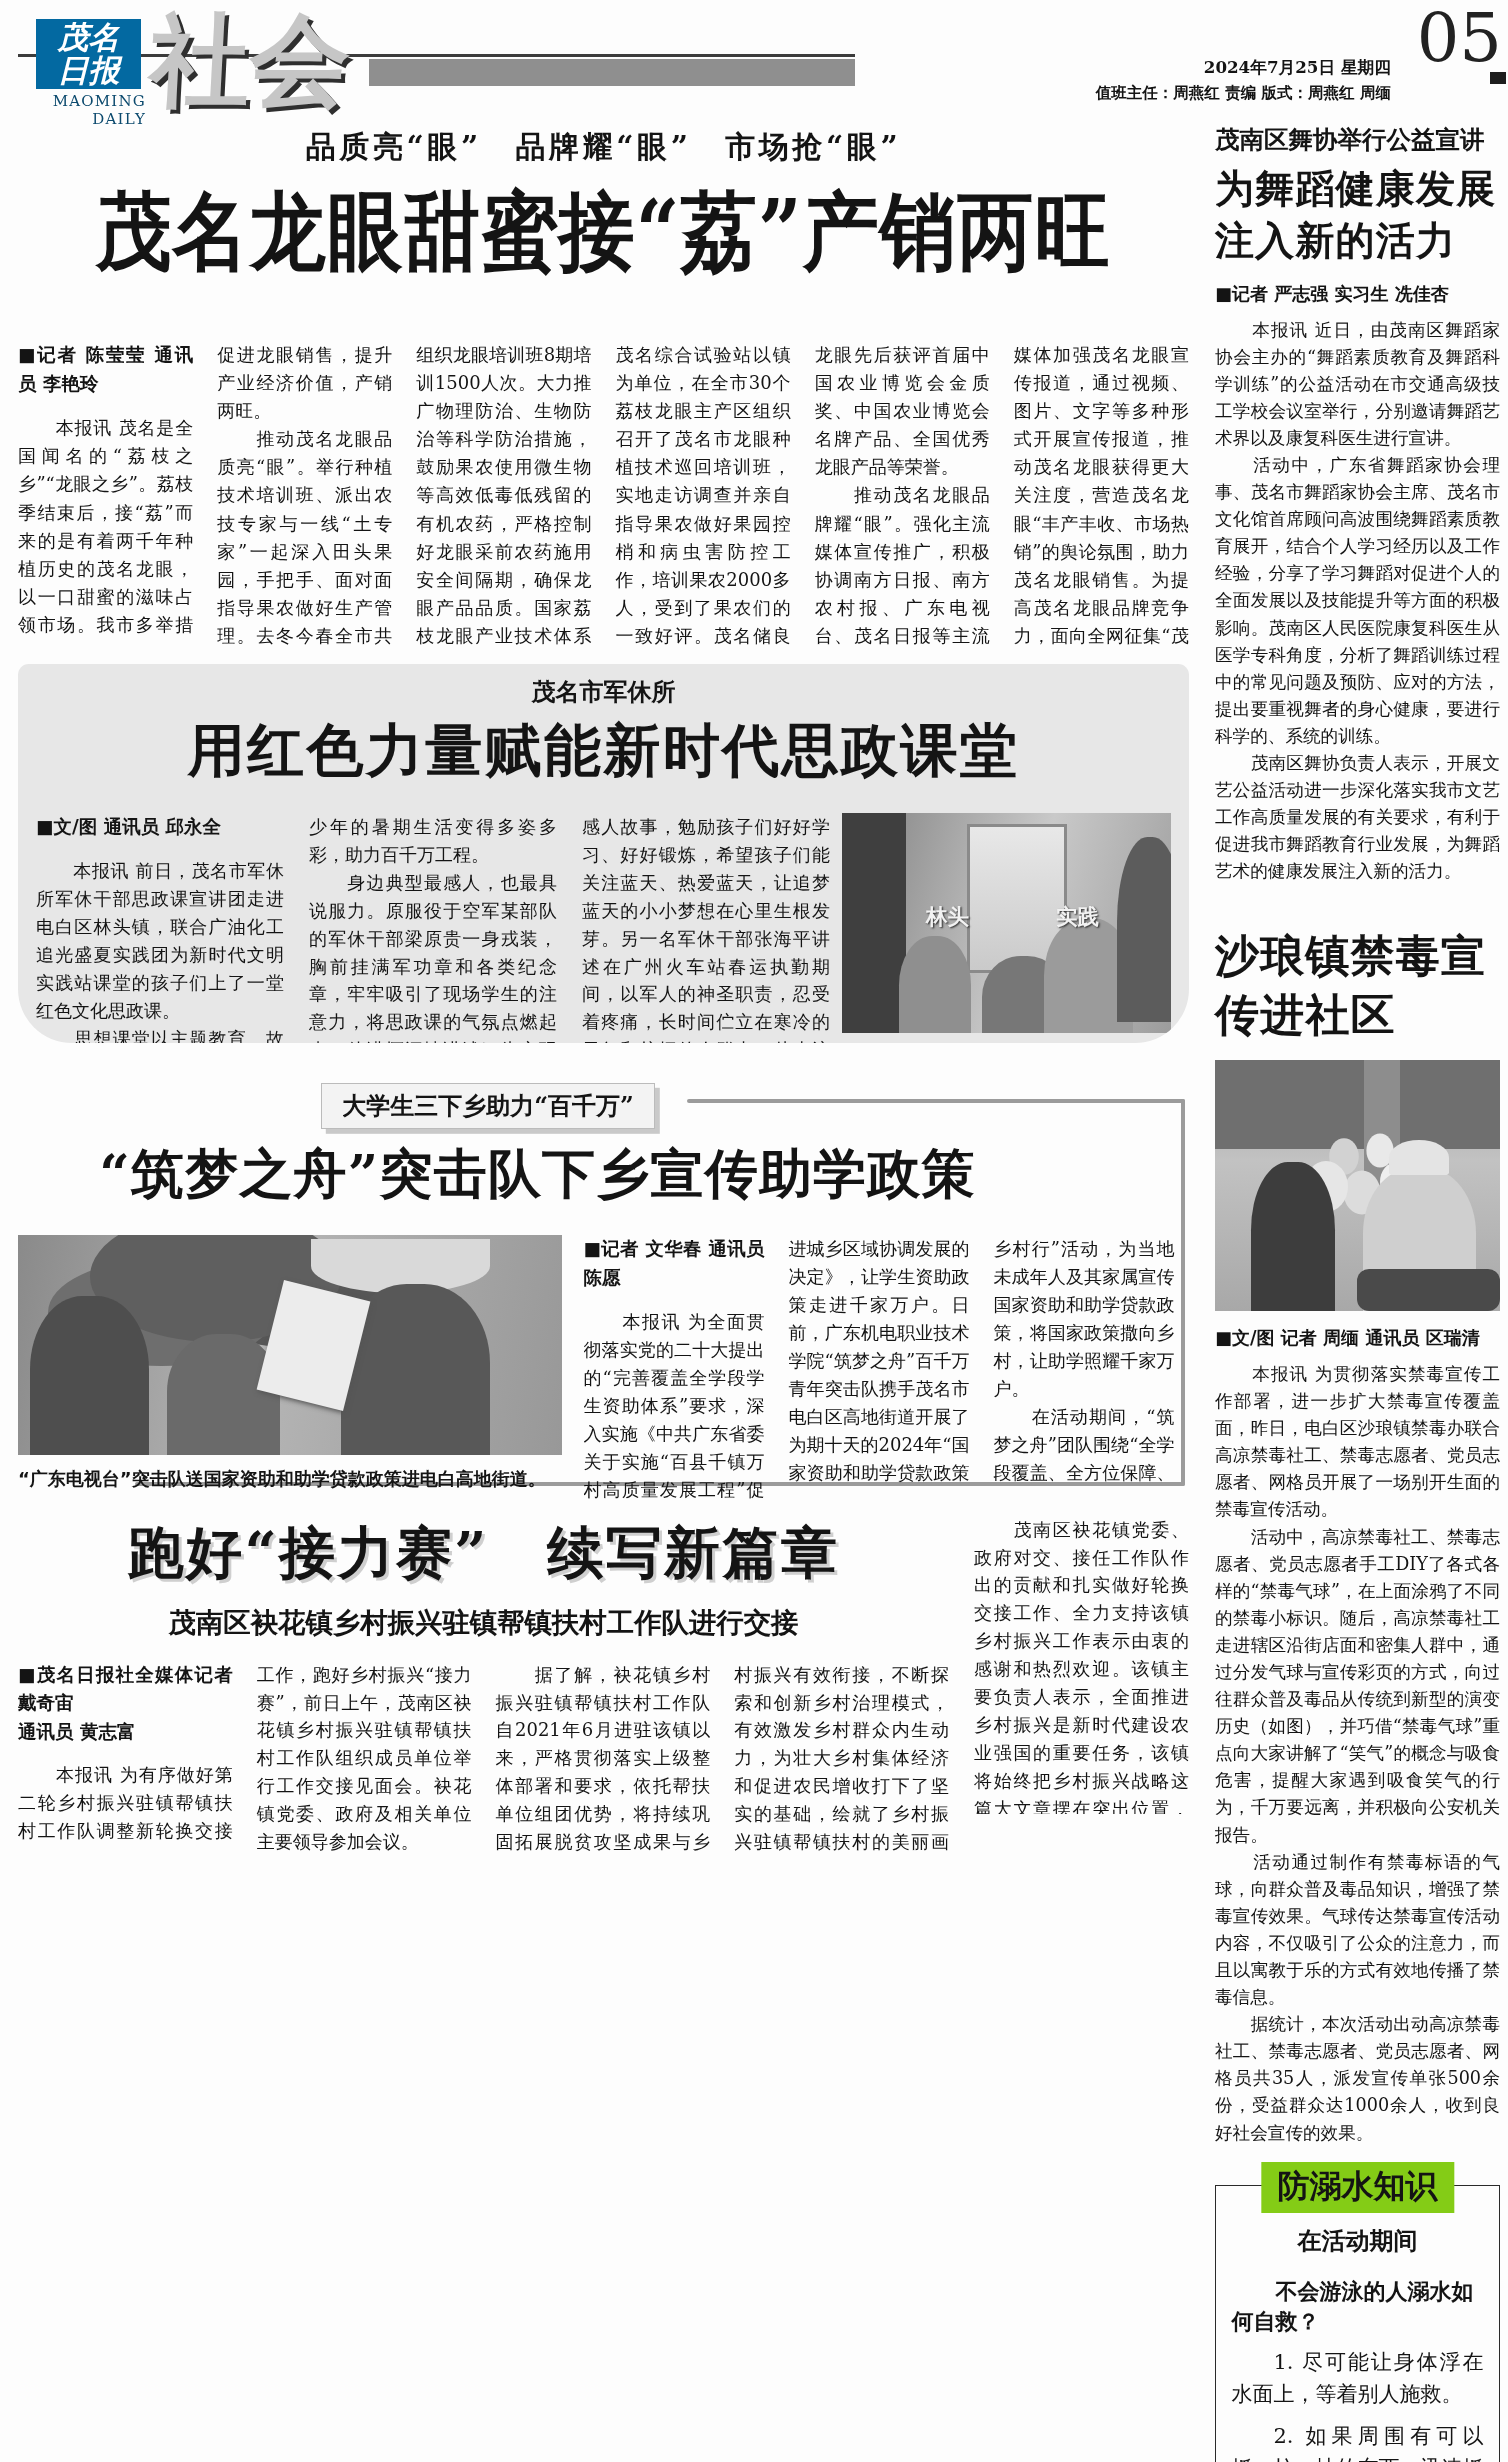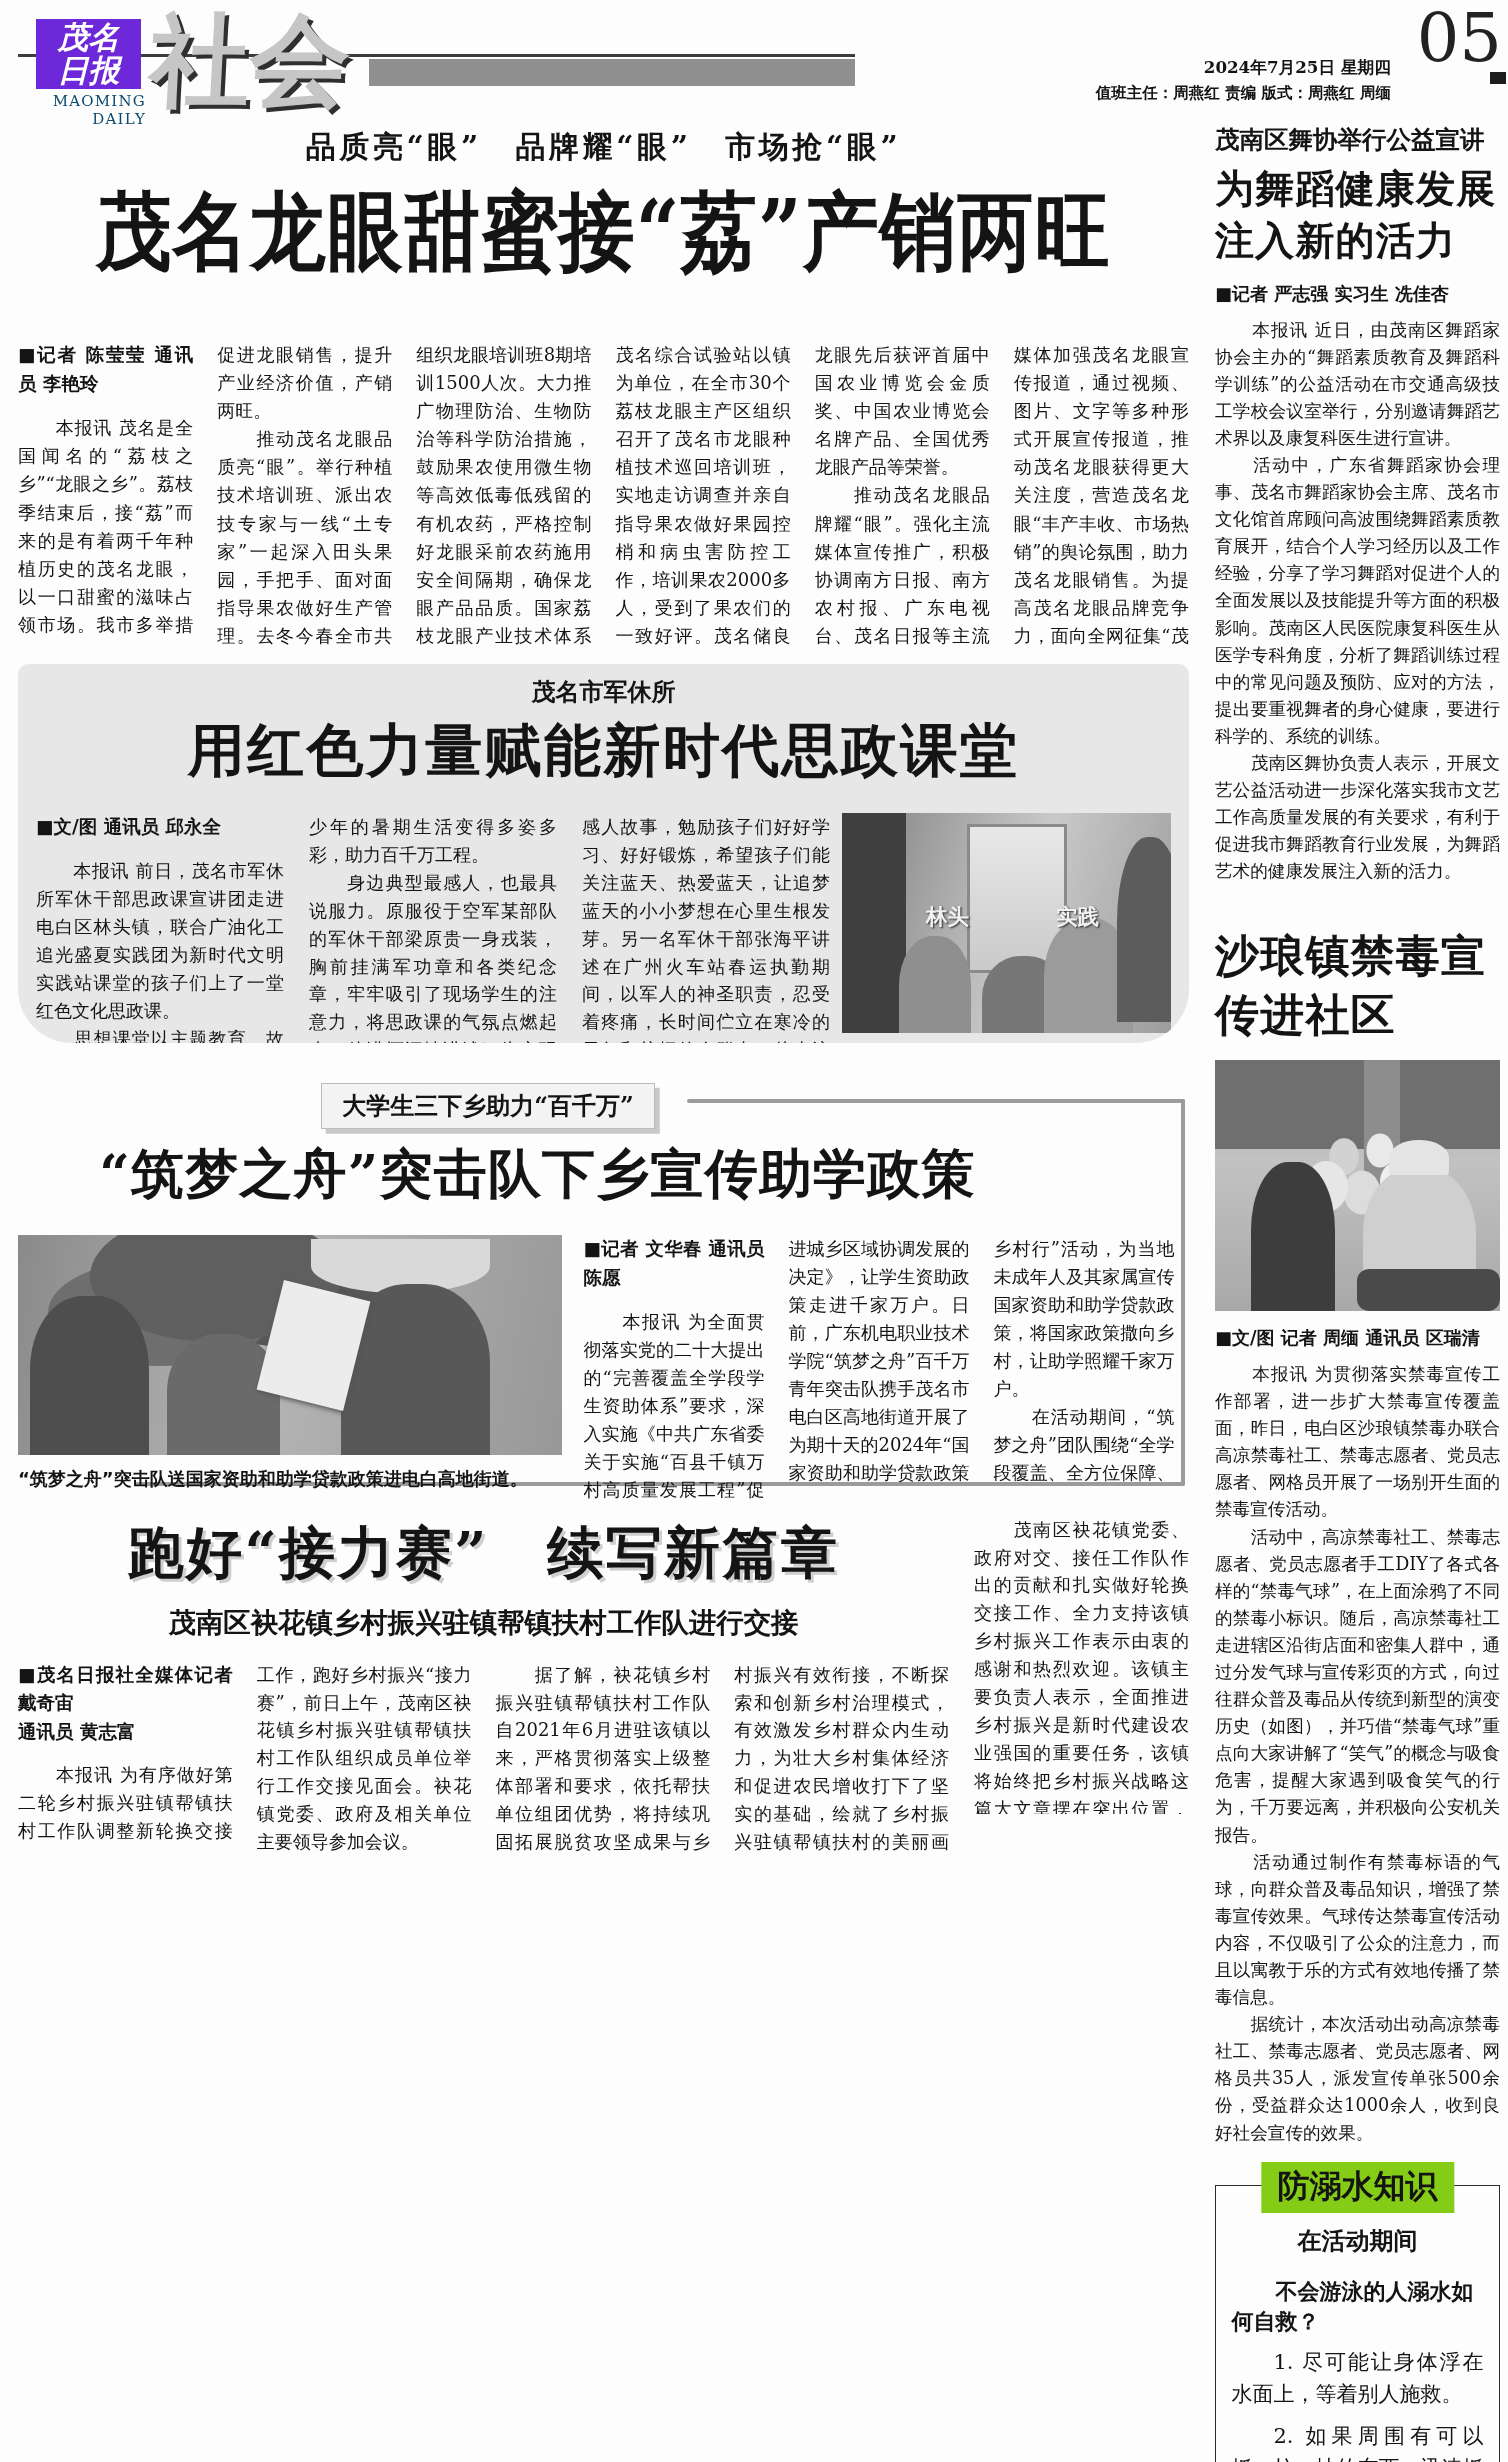--- a/index.html
+++ b/index.html
@@ -9,21 +9,21 @@
     position:relative; overflow:hidden;
   }
   .prl { white-space:pre-line; }
   .just { text-align:justify; }
 
   
   .header { position:relative; height:116px; }
   .hd-rule { position:absolute; top:54px; left:18px; width:837px; height:3px; background:#3c3c3c; }
   .hd-graybar { position:absolute; top:59px; left:369px; width:486px; height:27.4px; background:#8f8f8f; }
   .hd-sq { position:absolute; top:72px; right:2.4px; width:15.5px; height:12px; background:#1d1d1d; }
-  .logo-box { position:absolute; top:19px; left:36px; width:105px; height:70px; background:#6d28d9;
+  .logo-box { position:absolute; top:19px; left:36px; width:105px; height:70px; background:#0369a1;
     color:#fff; display:flex; flex-wrap:wrap; align-items:center; justify-content:center;
     font-size:31px; font-weight:bold; font-style:italic; line-height:1.05; text-align:center;
     padding:1.2px 8.4px; }
   .logo-sub { position:absolute; top:92px; left:31px; width:115px; text-align:right;
     font-size:15px; letter-spacing:1.2px; color:#0c4a6e; }
   .section-title { position:absolute; top:9.5px; left:150px; font-size:100px; line-height:1;
     font-weight:900; color:#c6c6c6; text-shadow:4.2px 4.2px 0 #2f2f2f; transform:skewX(-3deg); }
   .hd-right { position:absolute; top:55px; right:117px; text-align:right; line-height:1.55; }
   .hd-date { font-size:16.7px; font-weight:bold; }
   .hd-staff { font-size:15.5px; font-weight:bold; }
@@ -206,21 +206,21 @@
         <div class="zm-row">
           <div class="zm-photoblock">
             <div class="zm-photo">
               <div class="zm-foliage"></div>
               <div class="zm-umbrella"></div>
               <div class="zm-fig f1"></div>
               <div class="zm-fig f2"></div>
               <div class="zm-fig f3"></div>
               <div class="zm-flyer"></div>
             </div>
-            <div class="zm-caption">“筑梦之舟”突击队送国家资助和助学贷款政策进电白高地街道。</div>
+            <div class="zm-caption">“广东电视台”突击队送国家资助和助学贷款政策进电白高地街道。</div>
           </div>
           <div class="zm-text just"><span class="byline-lead" style="display:block;">■记者 文华春 通讯员 陈愿</span><span class="prl">　　本报讯 为全面贯彻落实党的二十大提出的“完善覆盖全学段学生资助体系”要求，深入实施《中共广东省委关于实施“百县千镇万村高质量发展工程”促进城乡区域协调发展的决定》，让学生资助政策走进千家万户。日前，广东机电职业技术学院“筑梦之舟”百千万青年突击队携手茂名市电白区高地街道开展了为期十天的2024年“国家资助和助学贷款政策乡村行”活动，为当地未成年人及其家属宣传国家资助和助学贷款政策，将国家政策撒向乡村，让助学照耀千家万户。
 　　在活动期间，“筑梦之舟”团队围绕“全学段覆盖、全方位保障、全过程宣传、全链条嵌入”的目标，深入幼儿园、中小学及社区、街道、集市、公园等人流密集区域，通过上资助课、设立“资助政策咨询点”、增设宣传栏、制作公益广告和宣传视频、走访低保家庭等方式，向当地群众宣传国家资助和助学贷款政策，扩大资助宣传的影响力。
 　　在走访低保家庭时，当地的一位奶奶发出由衷的感叹，眼里泛起泪花。“感谢国家提供的资助政策，让我们解决了学费问题。”因为国家提供的国家资助和助学贷款，她的孙子求学道路没有因为家庭经济困难而被迫中止，能继续在一所省外本科学校求学深造。</span></div>
         </div>
       </section>
 
       <section class="jieli">
         <div class="jl-left">
           <h2 class="jl-headline">跑好“接力赛”　续写新篇章</h2>

